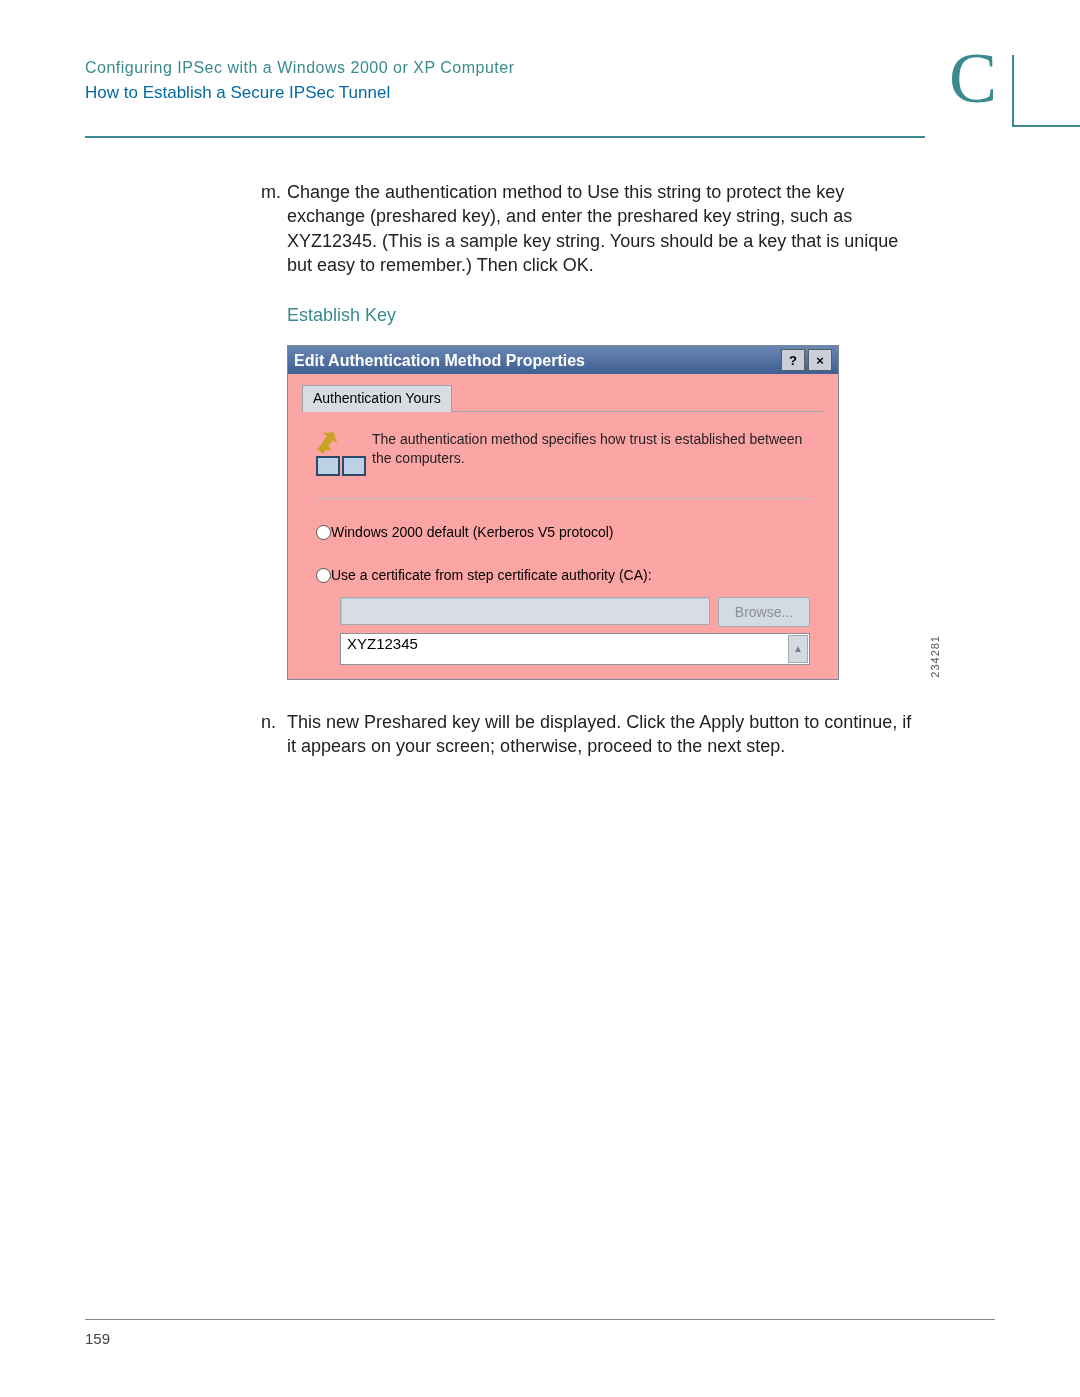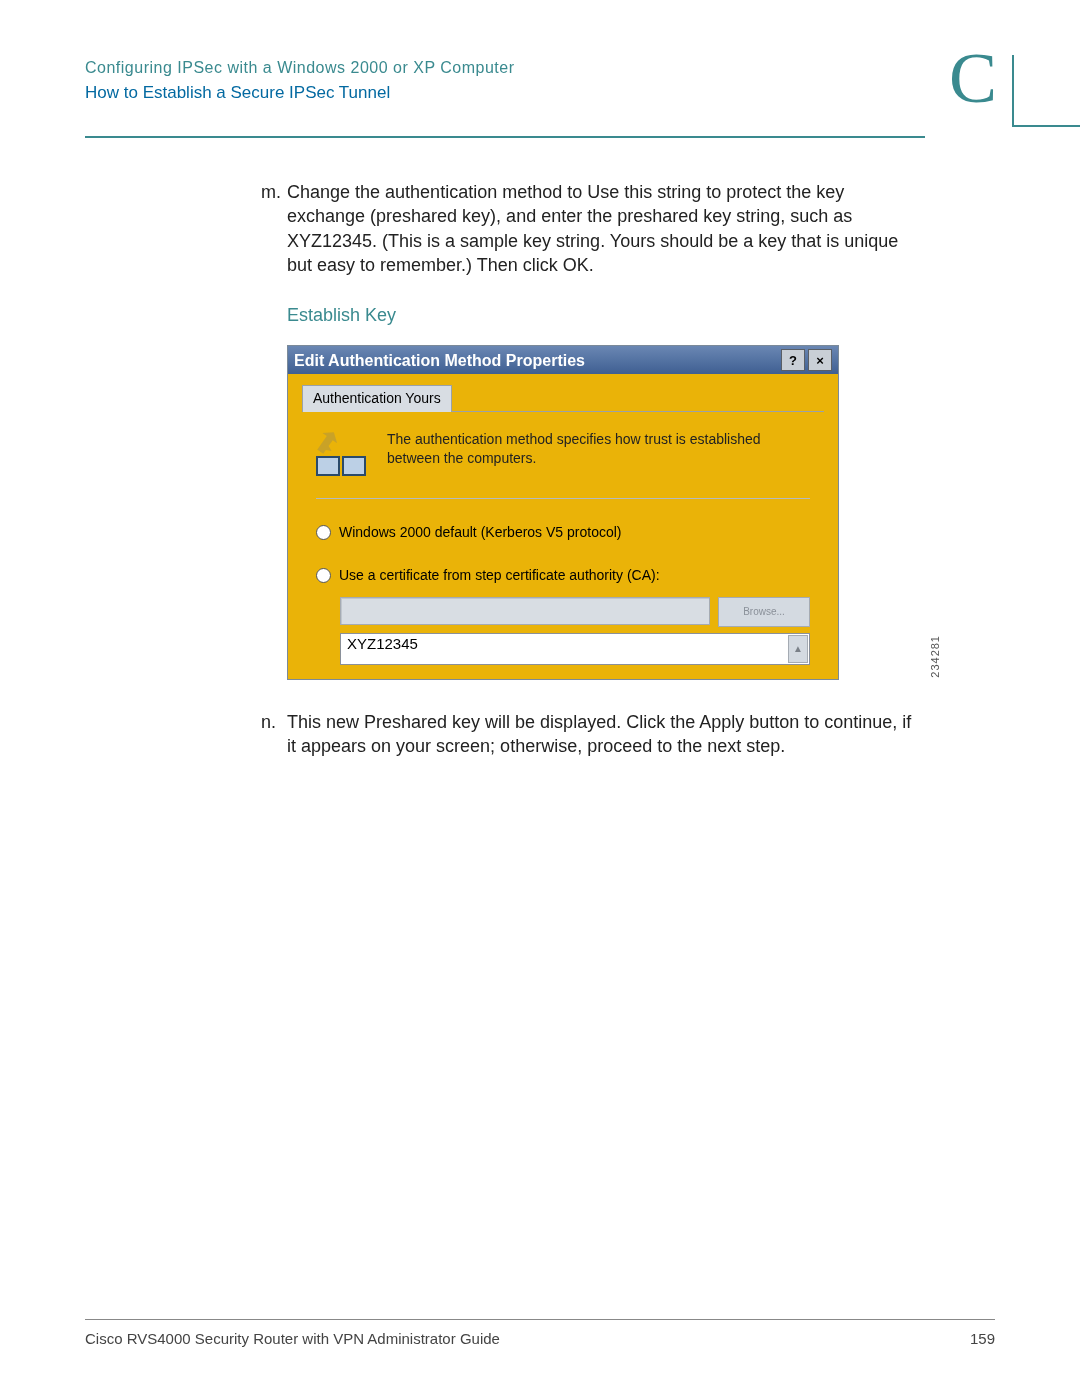--- a/index.html
+++ b/index.html
@@ -90,21 +90,21 @@
     color:#555;
     writing-mode:vertical-rl;
     transform:rotate(180deg);
     letter-spacing:1px;
   }
   
   .dlg{
     margin-left:26px;
     width:550px;
     border:1px solid #7b8a99;
-    background:#eab308;
+    background:#fca5a5;
     font-family:Tahoma,Arial,sans-serif;
     font-size:14px;
     color:#000;
     position:relative;
     margin-bottom:30px;
   }
   .dlg-title{
     background:linear-gradient(#6a87b3,#3f5f92);
     color:#fff;
     font-weight:bold;
@@ -138,21 +138,21 @@
     position:relative;
     top:1px;
   }
   .tab-pane{
     border-top:1px solid #9aa1a9;
     padding:18px 14px 8px 14px;
   }
   .info-row{
     display:flex;
     align-items:flex-start;
-    gap:23px;
+    gap:8px;
     margin-bottom:20px;
   }
   .info-icon{
     width:48px;height:48px;
     flex:0 0 48px;
     position:relative;
   }
   .info-icon .key{
     position:absolute;left:2px;top:0;width:18px;height:24px;
     background:#c9a227;
@@ -162,37 +162,37 @@
   .info-icon .mon{
     position:absolute;width:20px;height:16px;border:2px solid #2a4a6a;background:#bcd0e6;
   }
   .info-icon .m1{left:0;top:26px;}
   .info-icon .m2{left:26px;top:26px;}
   .info-text{font-size:14px;line-height:1.3;color:#222;flex:1;}
   .sep{
     border:none;border-top:1px solid #b4bac1;margin:8px 0 18px 0;
   }
   .radio-row{
-    display:flex;align-items:center;gap:8px;margin:24px 0 12px 0;font-size:14px;
+    display:flex;align-items:center;margin:24px 0 12px 0;font-size:14px;
   }
   .radio{
     width:13px;height:13px;border:1px solid #555;border-radius:50%;background:#fff;
     flex:0 0 13px;position:relative;
   }
   .radio.sel::after{
     content:"";position:absolute;left:3px;top:3px;width:5px;height:5px;border-radius:50%;background:#000;
   }
   .ca-row{display:flex;gap:8px;margin:4px 0 6px 24px;}
   .ca-input{
     flex:1;height:26px;background:#d8dde3;border:1px solid #a5abb3;
     box-shadow:inset 1px 1px 0 #c0c6cd;
   }
   .browse-btn{
     width:90px;height:28px;background:#d4dae1;border:1px solid #a5abb3;
-    color:#8a9099;font-size:10px;display:flex;align-items:center;justify-content:center;
+    color:#8a9099;font-size:14px;display:flex;align-items:center;justify-content:center;
   }
   .psk-box{
     margin:6px 0 0 24px;background:#fff;border:1px solid #8a9099;
     height:30px;display:flex;padding:0 6px;font-size:15px;
     position:relative;
   }
   .psk-box .scroll{
     position:absolute;right:1px;top:1px;width:18px;height:26px;background:#d4dae1;
     border:1px solid #a5abb3;display:flex;align-items:center;justify-content:center;
     color:#7a8088;font-size:10px;
@@ -267,16 +267,15 @@
       <span class="figure-ref">234281</span>
     </div>
 
     <div class="list-item">
       <span class="list-marker">n.</span>
       <span>This new Preshared key will be displayed. Click the Apply button to continue, if it appears on your screen; otherwise, proceed to the next step.</span>
     </div>
   </div>
 
   <div class="footer">
-    <span>Cisco RVS4000 Security Router with VPN Administrator Guide</span>
     <span>159</span>
   </div>
 </div>
 
 </body></html>

